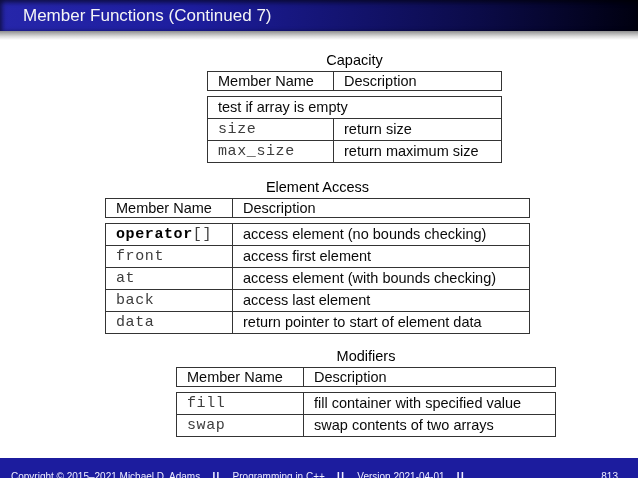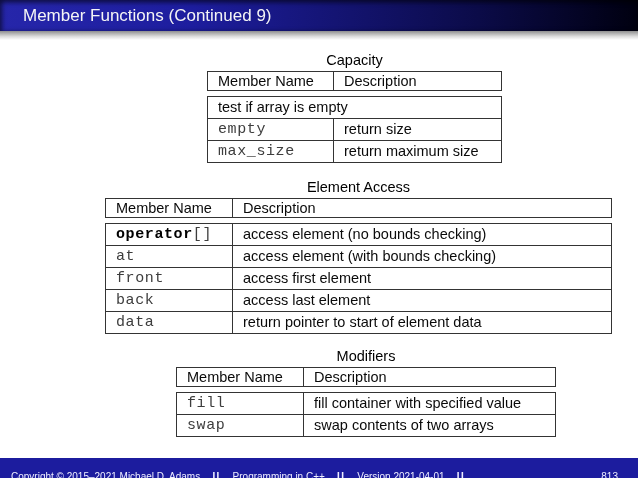--- a/index.html
+++ b/index.html
@@ -11,21 +11,21 @@
             background:linear-gradient(90deg,#2626aa 0%,#1d1d9e 30%,#0b0b48 75%,#000010 100%);
             box-shadow:inset 0 3px 4px rgba(0,0,0,.45), inset 3px 0 4px rgba(0,0,0,.35);}
   .titlebar .title{position:absolute;left:23px;top:0;line-height:31px;
                    color:#f5f5f5;font-size:17px;white-space:nowrap;}
   .title-shadow{position:absolute;top:31px;left:0;width:638px;height:9px;
                 background:linear-gradient(180deg,#8f8f8f 0%,#dcdcdc 60%,#ffffff 100%);}
 
   
   .tsec{position:absolute;color:#0a0a0a;}
   .sec-cap{left:172px;top:51px;width:295px;padding-left:35px;}
-  .sec-ea {left:105px;top:178px;width:507px;}
+  .sec-ea {left:105px;top:178px;width:425px;}
   .sec-mod{left:128px;top:347px;width:380px;margin-left:48px;}
   .tcap{text-align:center;font-size:14.5px;height:18px;line-height:18px;margin-bottom:2px;color:#000;}
   .tblbox{border:1px solid #343434;box-sizing:border-box;background:#fff;}
   .tbody{margin-top:5px;}
   .row{display:flex;}
   .tbody .row + .row{border-top:1px solid #343434;}
   .c1{box-sizing:border-box;border-right:1px solid #343434;
       padding-left:10px;padding-right:6px;flex:0 0 auto;overflow:hidden;white-space:nowrap;}
   .sec-cap .c1{width:126px;}
   .sec-ea  .c1{width:127px;}
@@ -44,38 +44,38 @@
           padding:0 20px 0 11px;box-sizing:border-box;white-space:nowrap;}
   .fsep{font-size:11.5px;font-weight:bold;margin:0 12px;letter-spacing:1px;}
   .fpage{margin-left:auto;}
 </style>
 </head>
 <body>
 
 <div class="slide">
 
   <div class="titlebar">
-    <span class="title">Member Functions (Continued 9)</span>
+    <span class="title">Member Functions (Continued 7)</span>
   </div>
   <div class="title-shadow"></div>
 
   <section class="tsec sec-cap">
     <div class="tcap">Capacity</div>
     <div class="tblbox thead">
       <div class="row hrow">
         <div class="c1">Member Name</div>
         <div class="c2">Description</div>
       </div>
     </div>
     <div class="tblbox tbody">
       <div class="row brow">
         <div class="c2">test if array is empty</div>
       </div>
       <div class="row brow">
-        <div class="c1 mono"><span class="b"></span><span>empty</span></div>
+        <div class="c1 mono"><span class="b"></span><span>size</span></div>
         <div class="c2">return size</div>
       </div>
       <div class="row brow">
         <div class="c1 mono"><span class="b"></span><span>max_size</span></div>
         <div class="c2">return maximum size</div>
       </div>
     </div>
   </section>
 
   <section class="tsec sec-ea">
@@ -85,26 +85,26 @@
         <div class="c1">Member Name</div>
         <div class="c2">Description</div>
       </div>
     </div>
     <div class="tblbox tbody">
       <div class="row brow">
         <div class="c1 mono"><span class="b">operator</span><span>[]</span></div>
         <div class="c2">access element (no bounds checking)</div>
       </div>
       <div class="row brow">
+        <div class="c1 mono"><span class="b"></span><span>front</span></div>
+        <div class="c2">access first element</div>
+      </div>
+      <div class="row brow">
         <div class="c1 mono"><span class="b"></span><span>at</span></div>
         <div class="c2">access element (with bounds checking)</div>
-      </div>
-      <div class="row brow">
-        <div class="c1 mono"><span class="b"></span><span>front</span></div>
-        <div class="c2">access first element</div>
       </div>
       <div class="row brow">
         <div class="c1 mono"><span class="b"></span><span>back</span></div>
         <div class="c2">access last element</div>
       </div>
       <div class="row brow">
         <div class="c1 mono"><span class="b"></span><span>data</span></div>
         <div class="c2">return pointer to start of element data</div>
       </div>
     </div>

